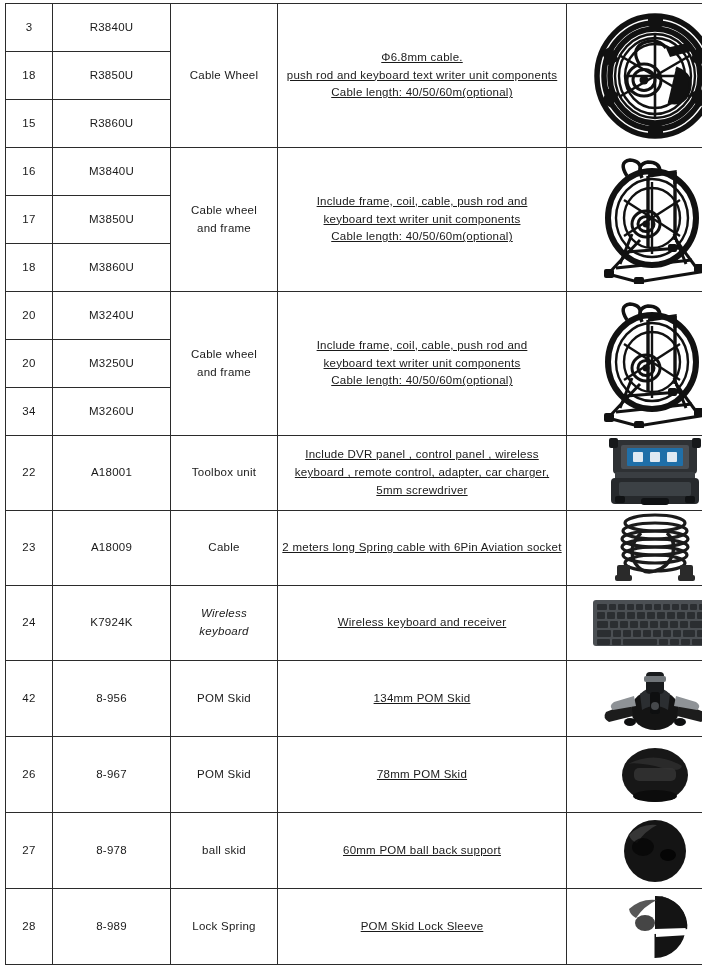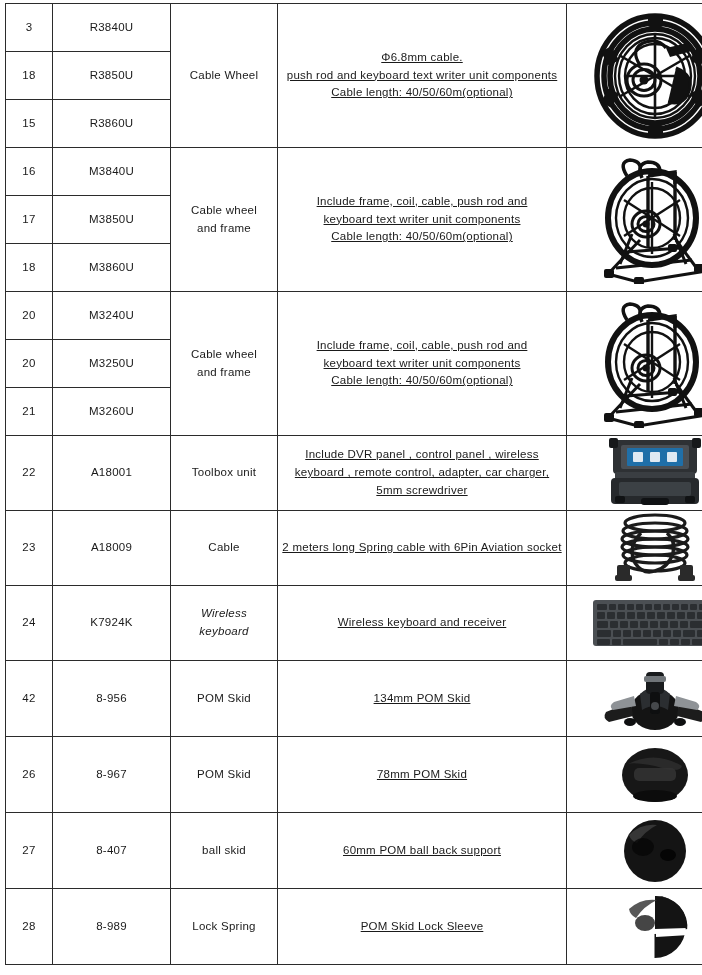--- a/index.html
+++ b/index.html
@@ -232,21 +232,21 @@
             </g>
           </svg>
         </div>
       </td>
     </tr>
     <tr class="r-small">
       <td class="c-index">20</td>
       <td class="c-model">M3250U</td>
     </tr>
     <tr class="r-small">
-      <td class="c-index">21</td>
+      <td class="c-index">34</td>
       <td class="c-model">M3260U</td>
     </tr>
 
     <tr class="r-med">
       <td class="c-index">22</td>
       <td class="c-model">A18001</td>
       <td class="c-name">Toolbox unit</td>
       <td class="c-desc">Include DVR panel , control panel , wireless keyboard , remote control, adapter, car charger, 5mm screwdriver</td>
       <td class="c-image">
         <div class="img-cell-inner">
@@ -408,21 +408,21 @@
             <path d="M18 20 Q 45 6 72 22 Q 70 30 45 22 Q 24 18 18 20 Z" fill="#2a2a2a"></path>
             <rect x="24" y="24" width="42" height="13" rx="5" fill="#343434" opacity="0.85"></rect>
             <ellipse cx="45" cy="52" rx="22" ry="6" fill="#0c0c0c"></ellipse>
           </svg>
         </div>
       </td>
     </tr>
 
     <tr class="r-big">
       <td class="c-index">27</td>
-      <td class="c-model shaded">8-407</td>
+      <td class="c-model shaded">8-978</td>
       <td class="c-name shaded">ball skid</td>
       <td class="c-desc shaded">60mm POM ball back support</td>
       <td class="c-image">
         <div class="img-cell-inner">
           <svg width="80" height="68" viewBox="0 0 80 68" aria-hidden="true">
             <circle cx="40" cy="34" r="31" fill="#141414"></circle>
             <path d="M14 18 Q 26 6 42 8 Q 30 14 22 26 Q 16 24 14 18 Z" fill="#3a3a3a" opacity="0.9"></path>
             <ellipse cx="53" cy="38" rx="8" ry="6" fill="#050505"></ellipse>
             <ellipse cx="28" cy="30" rx="11" ry="9" fill="#060606" opacity="0.8"></ellipse>
           </svg>

